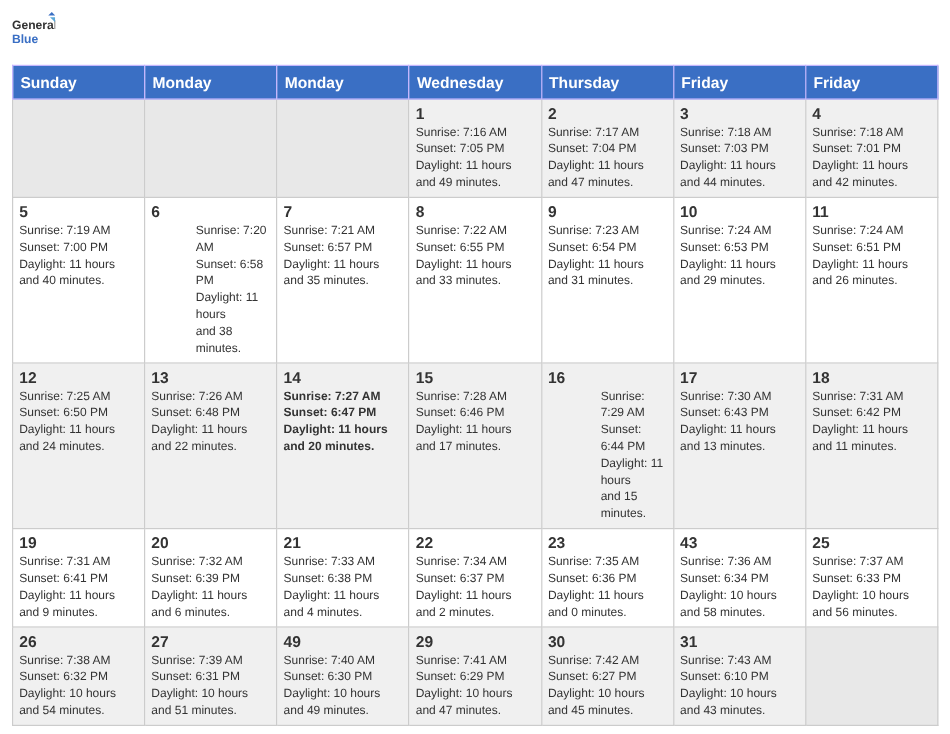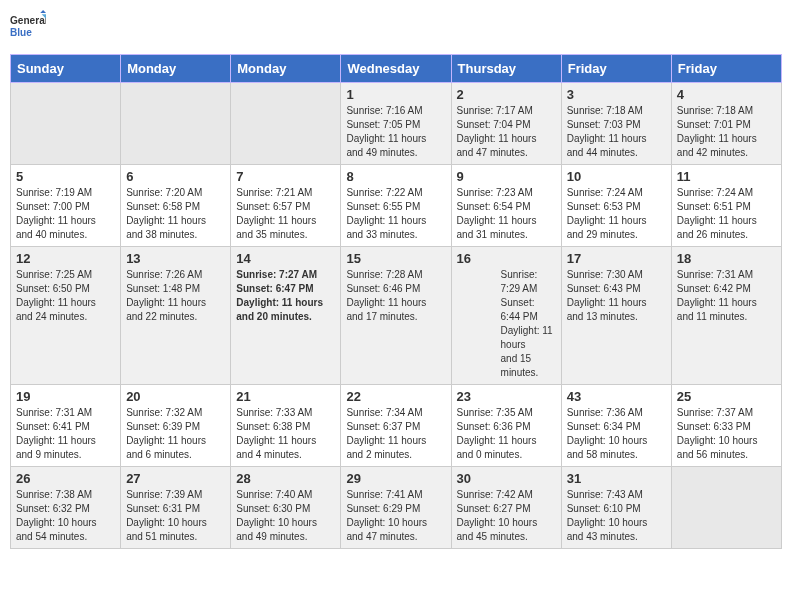--- a/index.html
+++ b/index.html
@@ -152,21 +152,21 @@
         <tr>
           <td>
             <div class="day-number">5</div>
             <div class="day-info" style="white-space: pre-line;">Sunrise: 7:19 AM
 Sunset: 7:00 PM
 Daylight: 11 hours
 and 40 minutes.</div>
           </td>
           <td>
             <div class="day-number">6</div>
-            <div class="day-info" style="white-space: pre-line;">Sunrise: 7:20 AM
+            <div class="day-info" style="white-space: pre-line; margin-left: 37px;">Sunrise: 7:20 AM
 Sunset: 6:58 PM
 Daylight: 11 hours
 and 38 minutes.</div>
           </td>
           <td>
             <div class="day-number">7</div>
             <div class="day-info" style="white-space: pre-line;">Sunrise: 7:21 AM
 Sunset: 6:57 PM
 Daylight: 11 hours
 and 35 minutes.</div>
@@ -204,21 +204,21 @@
           <td>
             <div class="day-number">12</div>
             <div class="day-info" style="white-space: pre-line;">Sunrise: 7:25 AM
 Sunset: 6:50 PM
 Daylight: 11 hours
 and 24 minutes.</div>
           </td>
           <td>
             <div class="day-number">13</div>
             <div class="day-info" style="white-space: pre-line;">Sunrise: 7:26 AM
-Sunset: 1:48 PM
+Sunset: 6:48 PM
 Daylight: 11 hours
 and 22 minutes.</div>
           </td>
           <td>
             <div class="day-number">14</div>
             <div class="day-info" style="white-space: pre-line; font-weight: bold;">Sunrise: 7:27 AM
 Sunset: 6:47 PM
 Daylight: 11 hours
 and 20 minutes.</div>
           </td>
@@ -311,21 +311,21 @@
 and 54 minutes.</div>
           </td>
           <td>
             <div class="day-number">27</div>
             <div class="day-info" style="white-space: pre-line;">Sunrise: 7:39 AM
 Sunset: 6:31 PM
 Daylight: 10 hours
 and 51 minutes.</div>
           </td>
           <td>
-            <div class="day-number">28</div>
+            <div class="day-number">49</div>
             <div class="day-info" style="white-space: pre-line;">Sunrise: 7:40 AM
 Sunset: 6:30 PM
 Daylight: 10 hours
 and 49 minutes.</div>
           </td>
           <td>
             <div class="day-number">29</div>
             <div class="day-info" style="white-space: pre-line;">Sunrise: 7:41 AM
 Sunset: 6:29 PM
 Daylight: 10 hours

